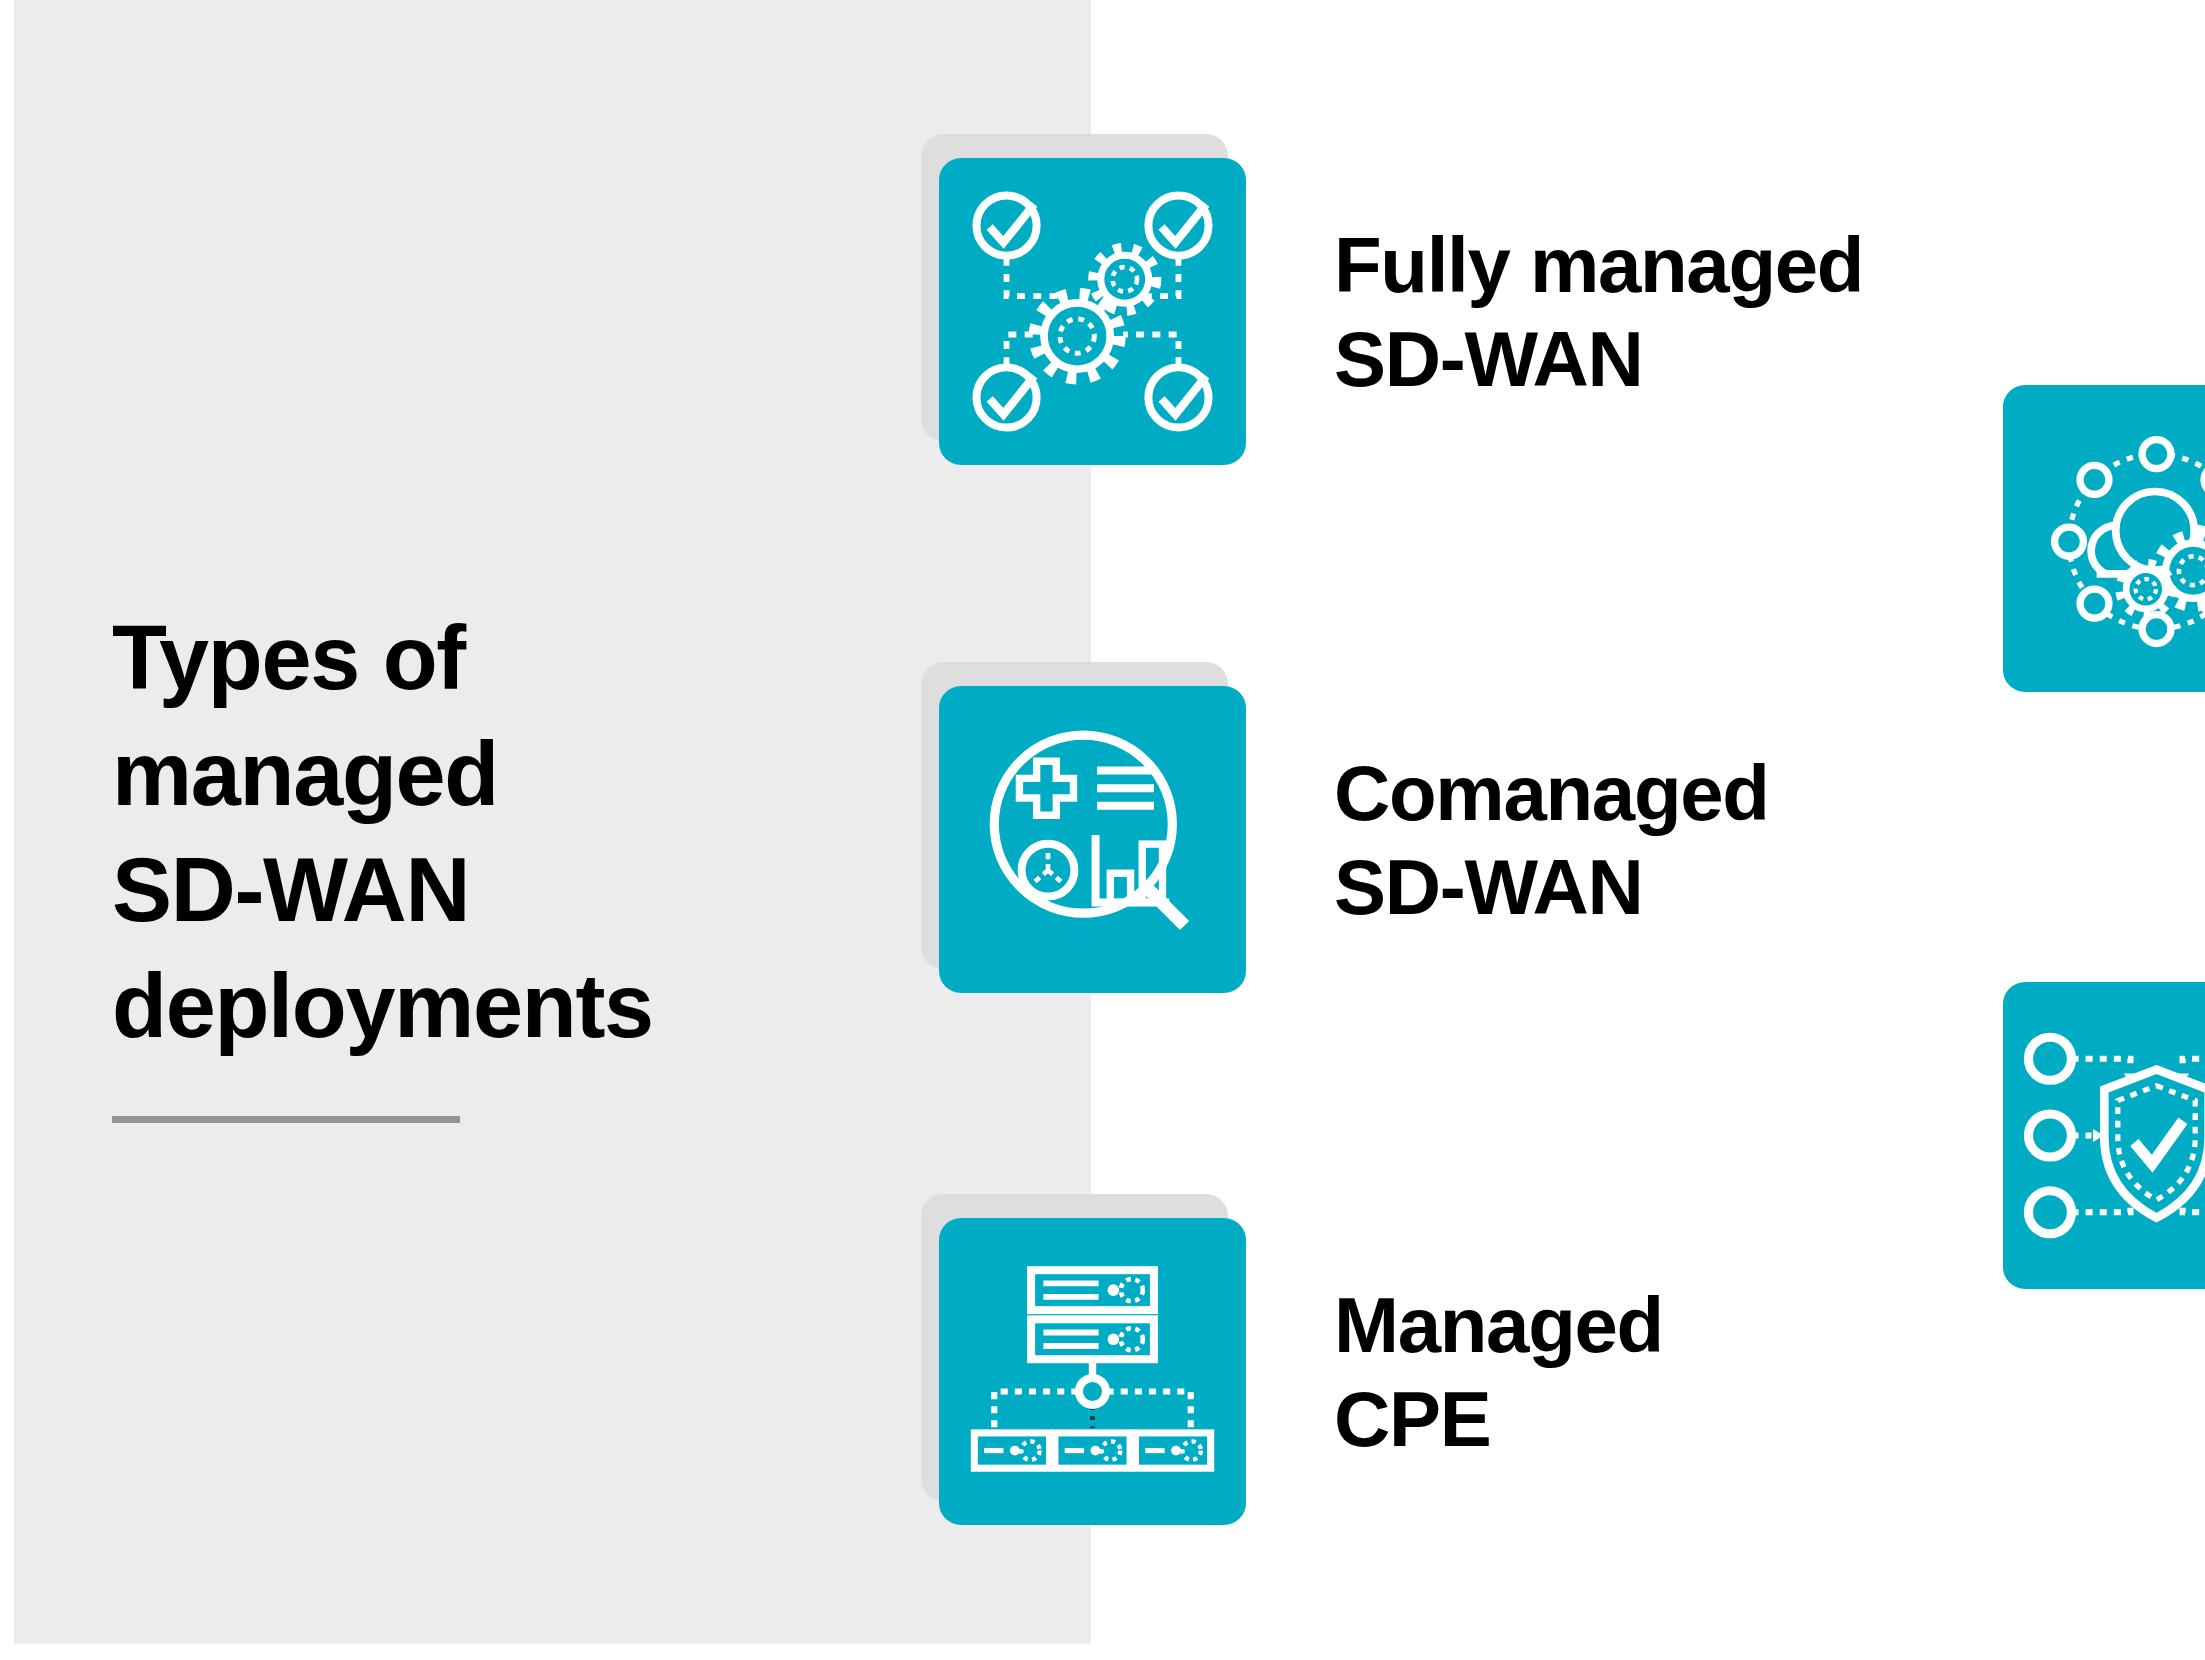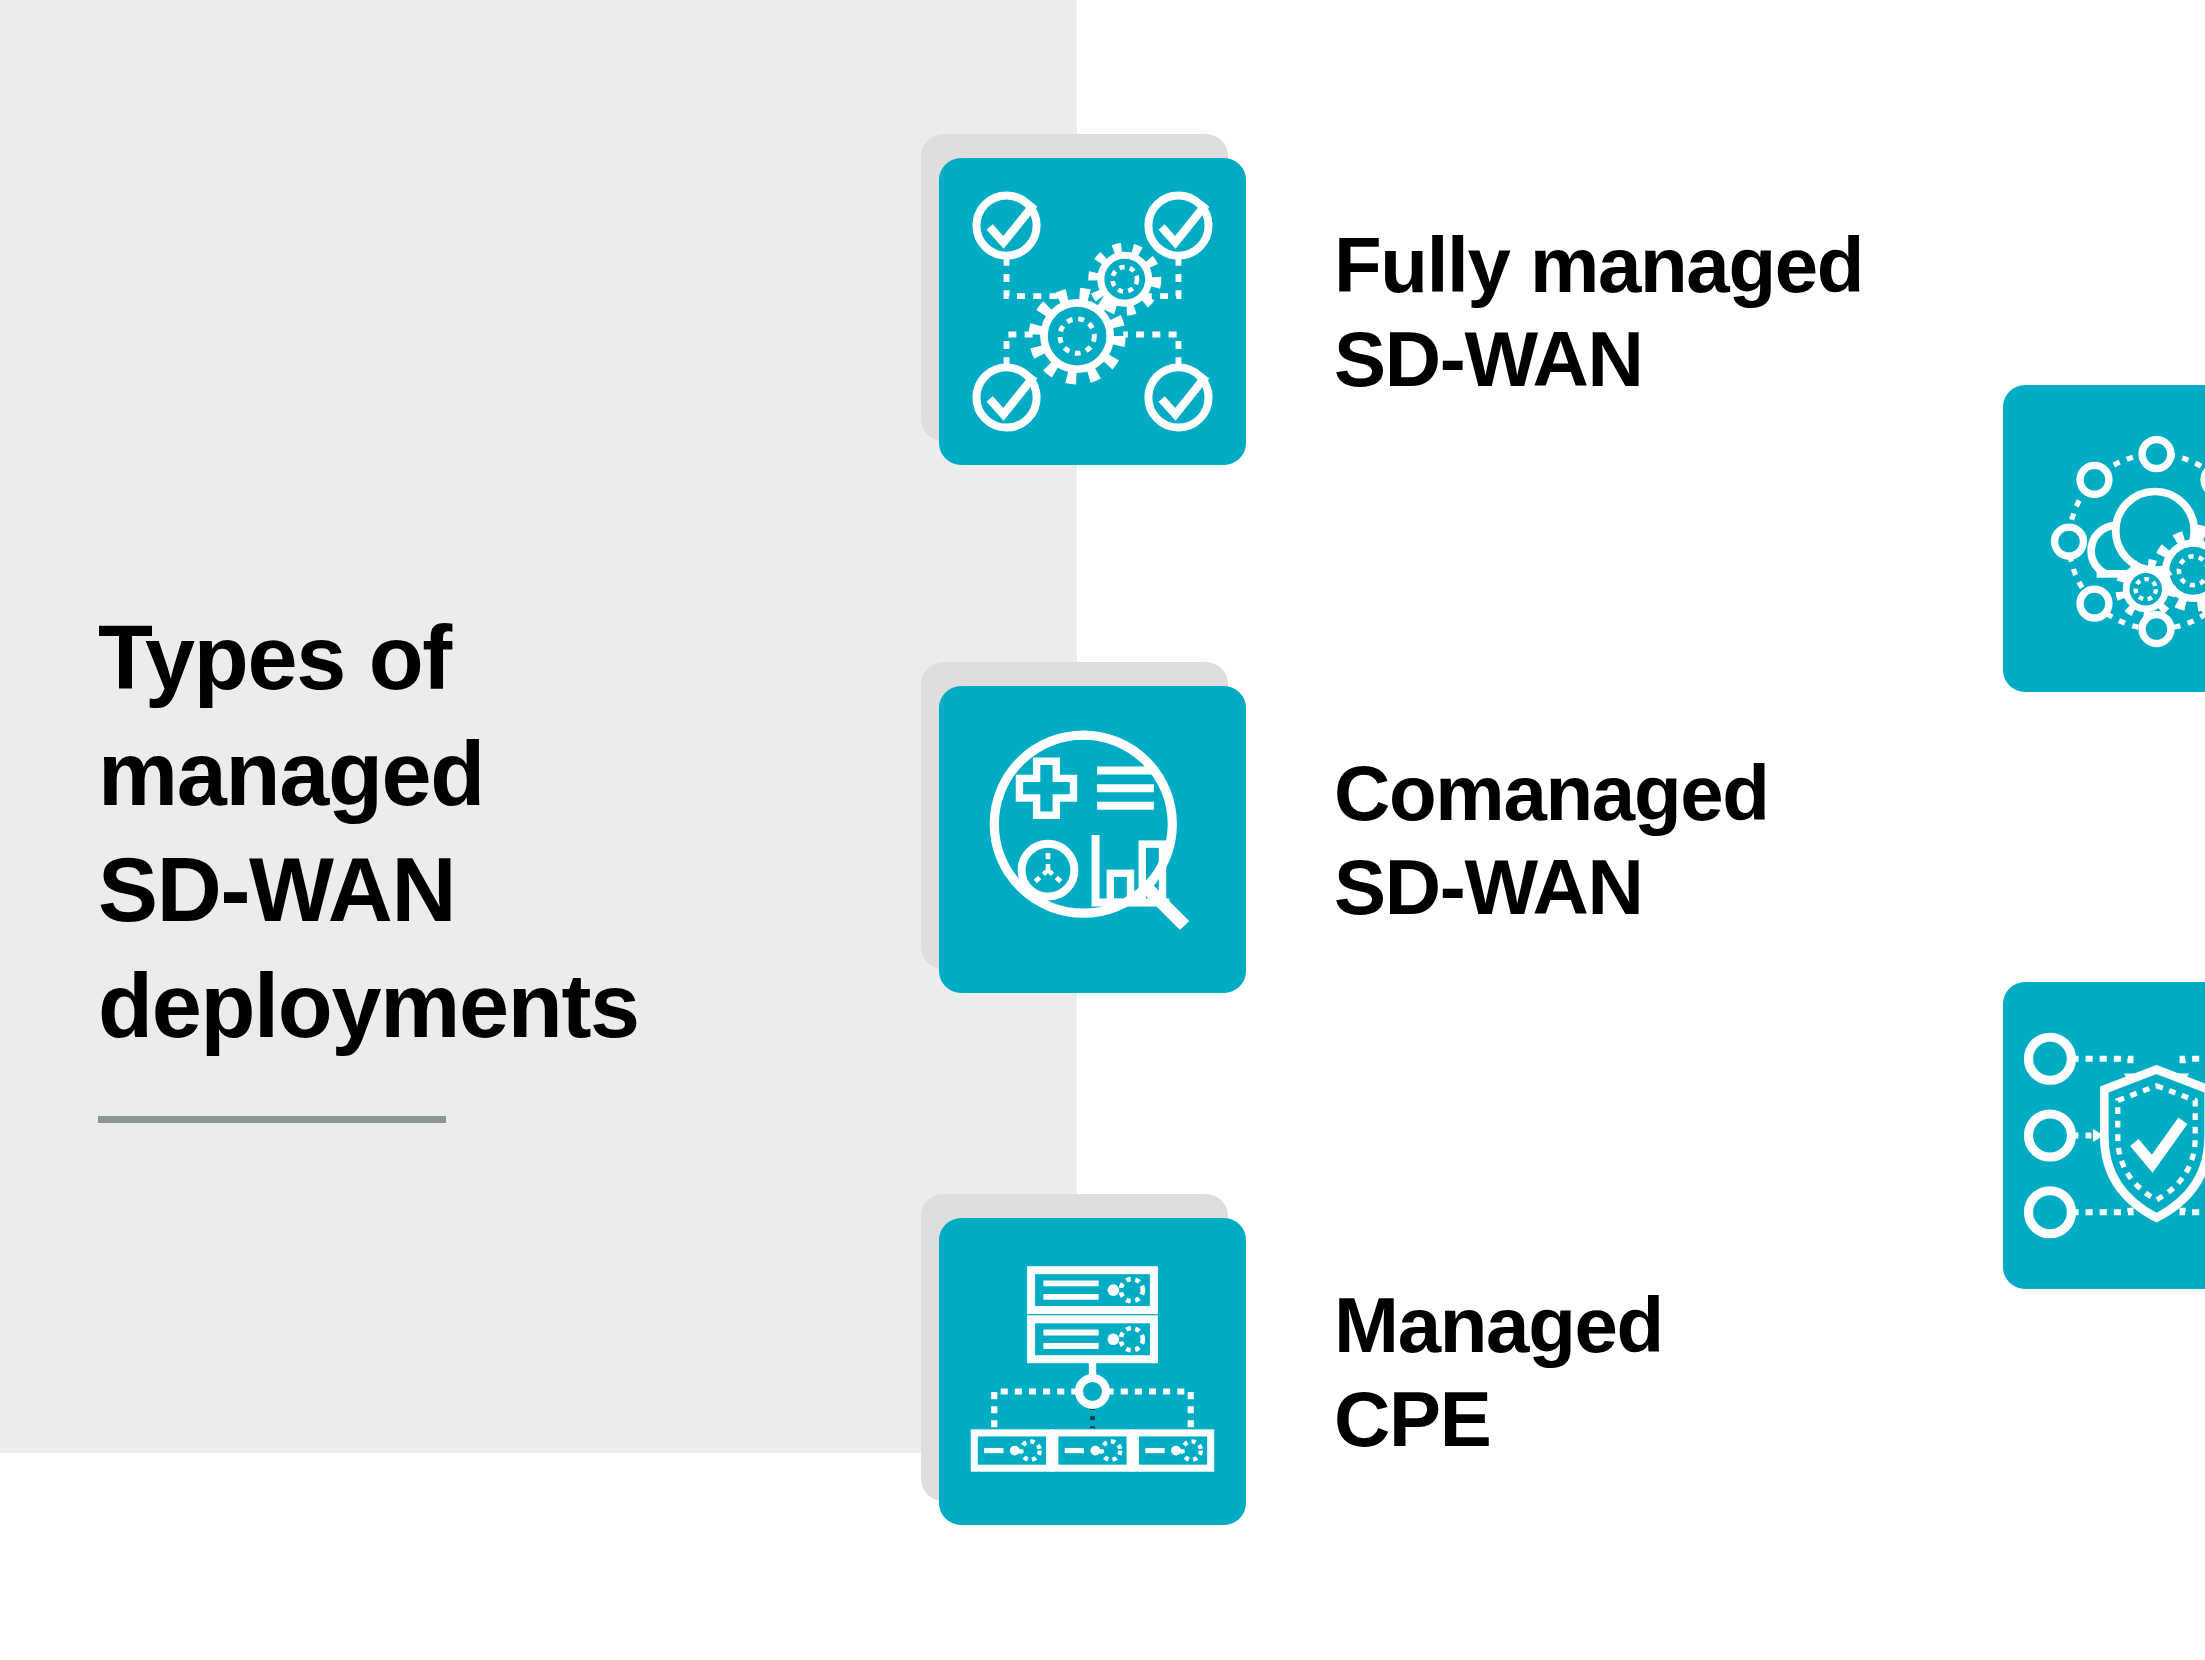--- a/index.html
+++ b/index.html
@@ -6,22 +6,22 @@
   .canvas {
     position: relative;
     width: 2941px;
     height: 1660px;
     overflow: hidden;
     background: var(--canvas-bg, #ffffff);
     font-family: "Liberation Sans", "DejaVu Sans", sans-serif;
   }
   .panel {
     position: absolute;
-    left: 0; top: 0;
-    width: 1077px; height: 1453px;
+    left: 14px; top: 0;
+    width: 1077px; height: 1644px;
     background: var(--panel, #ececec);
   }
   .title {
     position: absolute;
     left: 98px; top: 600px;
     margin: 0;
     font-size: 90px;
     line-height: 116px;
     font-weight: 700;
     letter-spacing: -1.3px;

